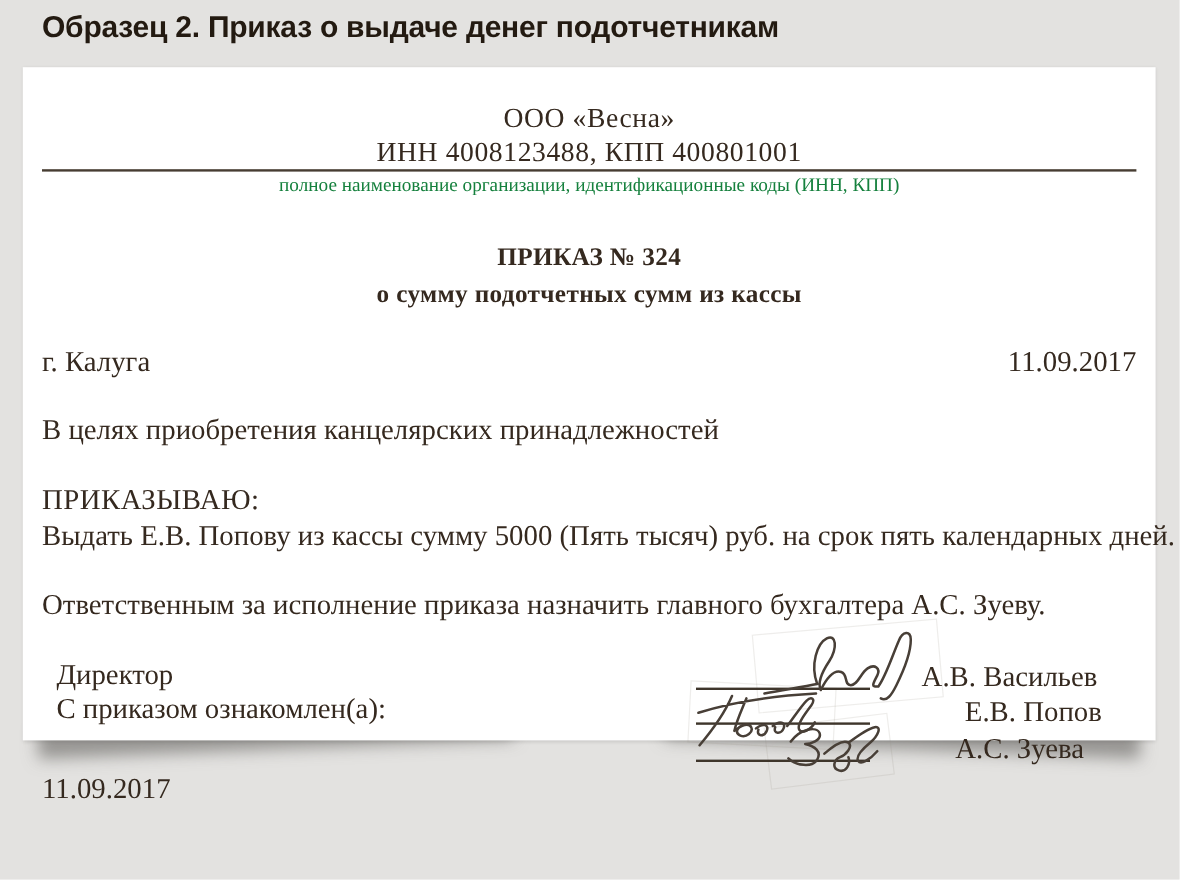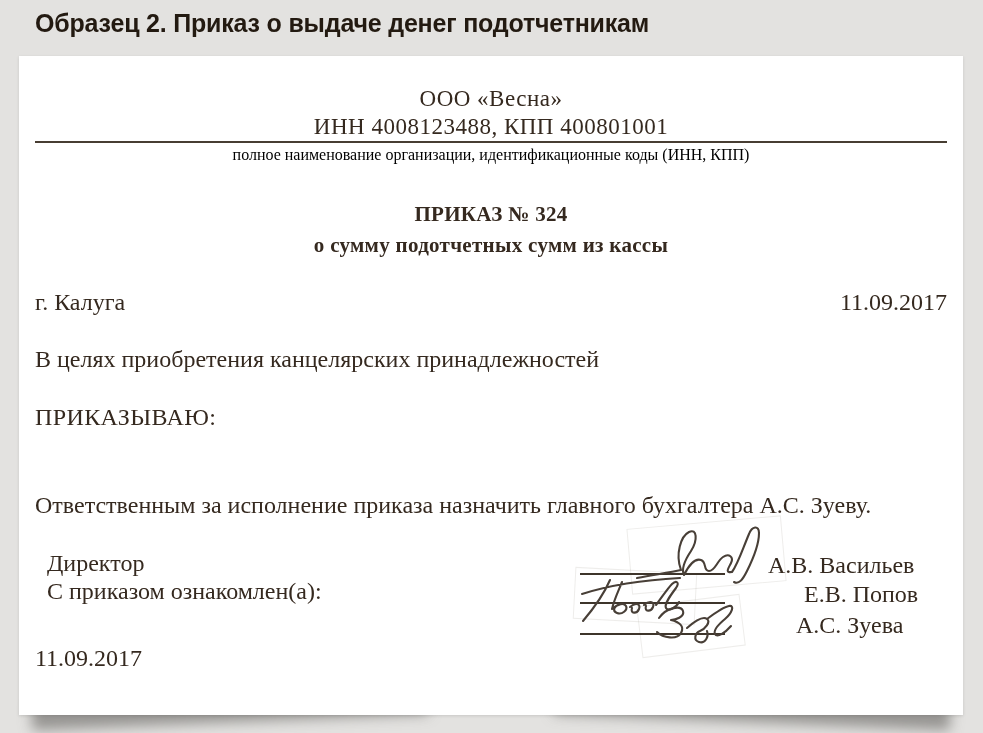--- a/index.html
+++ b/index.html
@@ -11,40 +11,40 @@
     position:relative;
     overflow:hidden;
   }
   .page-heading {
     position:absolute; left:35px; top:9px;
     font-family:Liberation Sans, sans-serif;
     font-weight:bold; font-size:25px; letter-spacing:-0.2px;
     color:#231a11;
   }
   .doc-card {
-    position:absolute; left:19px; top:56px; width:944px; height:659px;
+    position:absolute; left:19px; top:56px; width:944px; height:561px;
     background:#ffffff;
     box-shadow:0 1px 3px rgba(0,0,0,0.12);
   }
   
   .doc-card::before, .doc-card::after {
     content:""; position:absolute; z-index:-1; bottom:9px;
     width:42%; height:24px;
     box-shadow:0 16px 13px rgba(98,96,94,0.60);
   }
   .doc-card::before { left:12px;  transform:rotate(-2.4deg); }
   .doc-card::after  { right:12px; transform:rotate(2.4deg); }
 
   .abs { position:absolute; }
   .centered { left:0; right:0; text-align:center; }
 
   .org-name   { top:30px; font-size:23px; letter-spacing:0.5px; }
   .org-codes  { top:58px; font-size:23px; letter-spacing:0.5px; }
   .org-divider { top:85px; left:16px; width:912px; height:2px; background:#473d32; }
-  .org-caption { top:90px; font-size:16px; color:#000000; }
+  .org-caption { top:90px; font-size:16px; color:#15803d; }
 
   .order-title    { top:146px; font-size:21px; font-weight:bold; letter-spacing:0.3px; }
   .order-subtitle { top:177px; font-size:21px; font-weight:bold; letter-spacing:0.3px; }
 
   .body-text { font-size:24px; }
   .doc-city  { top:233px; left:16px; }
   .doc-date  { top:233px; right:16px; }
   .purpose-text { top:290px; left:16px; }
   .decree-heading { top:348px; left:16px; letter-spacing:0.4px; }
   .decree-text { top:378px; left:16px; white-space:nowrap; }
@@ -83,20 +83,21 @@
 
   <div class="abs centered order-title">ПРИКАЗ № 324</div>
   <div class="abs centered order-subtitle">о сумму подотчетных сумм из кассы</div>
 
   <div class="abs body-text doc-city">г. Калуга</div>
   <div class="abs body-text doc-date">11.09.2017</div>
 
   <div class="abs body-text purpose-text">В целях приобретения канцелярских принадлежностей</div>
 
   <div class="abs body-text decree-heading">ПРИКАЗЫВАЮ:</div>
+  <div class="abs body-text decree-text">Выдать Е.В. Попову из кассы сумму 5000 (Пять тысяч) руб. на срок пять календарных дней.</div>
 
   <div class="abs body-text responsibility-text">Ответственным за исполнение приказа назначить главного бухгалтера А.С. Зуеву.</div>
 
   <div class="abs sig-block">
 
     <div class="scan-edge scan-edge-1"></div>
     <div class="scan-edge scan-edge-2"></div>
     <div class="scan-edge scan-edge-3"></div>
 
     <div class="abs body-text sig-role-1">Директор</div>

